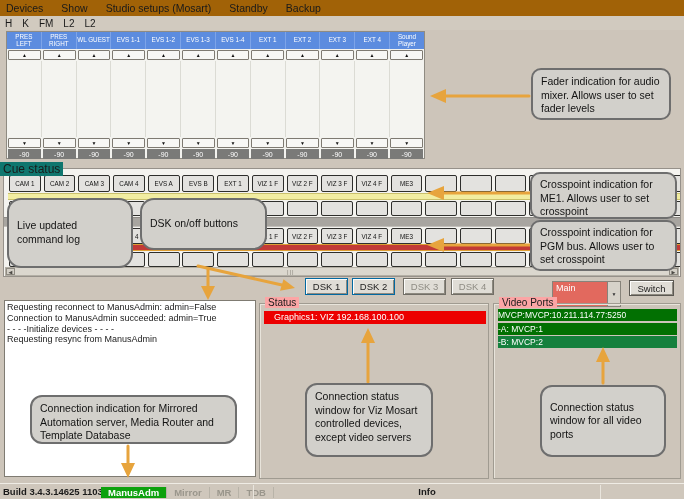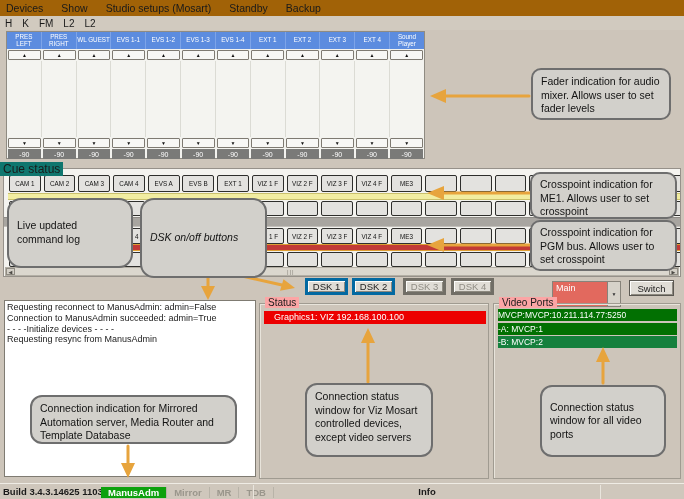--- a/index.html
+++ b/index.html
@@ -40,21 +40,21 @@
   #strip-me1 { top:24px; background:#f2eda1; border-top:1px solid #c9c06c; border-bottom:1px solid #c9c06c; }
   #strip-pgm { top:75px; background:#c23a36; border-top:1px solid #dd9e33; border-bottom:1px solid #dd9e33; }
   .cue-sep { position:absolute; left:0; right:0; top:48px; height:10px; background:#a8a5a0; border-top:1px solid #8f8c87; border-bottom:1px solid #c2bfba; }
   .hscroll { position:absolute; left:1px; right:1px; top:98px; height:9px; background:#dbd7ce; border:1px solid #b3afa5; display:flex; align-items:center; }
   .hs-btn { width:9px; height:7px; background:#d4d0c7; border:1px solid #8f8b82; font-size:5px; color:#4c4a45; display:flex; align-items:center; justify-content:center; }
   .hs-left { margin-right:auto; } .hs-right { margin-left:auto; }
   .hs-grip { position:absolute; left:281px; top:1px; font-size:6px; color:#8a867d; letter-spacing:1px; }
 
   
   .dsk { position:absolute; left:305px; top:278px; height:17px; display:flex; }
-  .dskbtn { width:43px; height:17px; background:#e0ddd6; border:3px solid #0369a1; box-shadow:inset 1px 1px 0 #fdfdfb, inset -1px -1px 0 #8d897f; font-size:9.5px; font-family:"Liberation Sans",sans-serif; color:#1c1c1c; display:flex; align-items:center; justify-content:center; }
+  .dskbtn { width:43px; height:17px; background:#e0ddd6; border:1px solid #0369a1; box-shadow:inset 1px 1px 0 #fdfdfb, inset -1px -1px 0 #8d897f; font-size:9.5px; font-family:"Liberation Sans",sans-serif; color:#1c1c1c; display:flex; align-items:center; justify-content:center; }
   .dskbtn:nth-child(2){ margin-left:4px; } .dskbtn:nth-child(3){ margin-left:8px; } .dskbtn:nth-child(4){ margin-left:5px; }
   .dskbtn.dis { color:#8f8c84; border-color:#716e66; }
   .combo { position:absolute; left:552px; top:281px; width:69px; height:26px; border:1px solid #87837a; background:#e2695e; display:flex; }
   .combo-text { flex:1; color:#fff; font-size:9px; line-height:12px; padding-left:3px; overflow:hidden; }
   .combo-btn { width:13px; background:#d6d2c9; border-left:1px solid #87837a; font-size:5px; color:#333; display:flex; align-items:center; justify-content:center; }
   .switchbtn { position:absolute; left:629px; top:280px; width:45px; height:16px; background:#e0ddd6; border:1px solid #5b5852; box-shadow:inset 1px 1px 0 #fdfdfb, inset -1px -1px 0 #8d897f; font-size:9.5px; color:#1c1c1c; display:flex; align-items:center; justify-content:center; }
 
   
   .log { position:absolute; left:4px; top:300px; width:252px; height:177px; background:#ffffff; border:1px solid #7f7b72; padding:1px 2px; overflow:hidden; }
   .logline { font-size:9px; color:#222; line-height:1.2; white-space:nowrap; }
@@ -77,21 +77,21 @@
   .sb-sep { position:absolute; top:1px; width:1px; height:14px; background:#9c978d; border-right:1px solid #e9e5dd; }
   .sb-info { position:absolute; left:254px; top:2px; width:346px; text-align:center; font-size:9.5px; font-weight:bold; color:#1a1a1a; }
 
   
   .arrows { position:absolute; left:0; top:0; z-index:40; pointer-events:none; }
   .co { position:absolute; background:#d2d0cb; border:2px solid #6e6e6e; border-radius:10px; padding:5px 8px; font-size:10.5px; color:#131313; line-height:1.3; z-index:45; }
   #co-fader  { left:531px; top:68px;  width:140px; height:52px; }
   #co-me1    { left:530px; top:172px; width:147px; height:47px; padding-top:4px; }
   #co-pgm    { left:530px; top:220px; width:147px; height:51px; padding-top:4px; }
   #co-log    { left:7px;   top:198px; width:126px; height:70px; border-radius:14px; display:flex; align-items:center; }
-  #co-dsk    { left:140px; top:198px; width:127px; height:80px; border-radius:14px; display:flex; align-items:center;font-style:italic; }
+  #co-dsk    { left:140px; top:198px; width:127px; height:52px; border-radius:14px; display:flex; align-items:center; }
   #co-status { left:305px; top:383px; width:128px; height:74px; border-radius:12px; }
   #co-vp     { left:540px; top:385px; width:126px; height:72px; border-radius:12px; display:flex; align-items:center; }
   #co-mirror { left:30px;  top:395px; width:207px; height:49px; border-radius:12px; }
 </style>
 </head>
 <body>
 
 <div id="app">
 
   <div class="menubar" id="menu-items">

